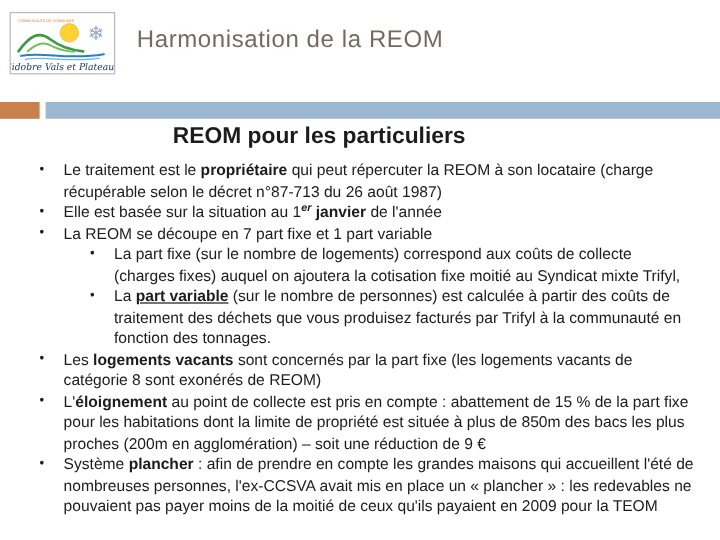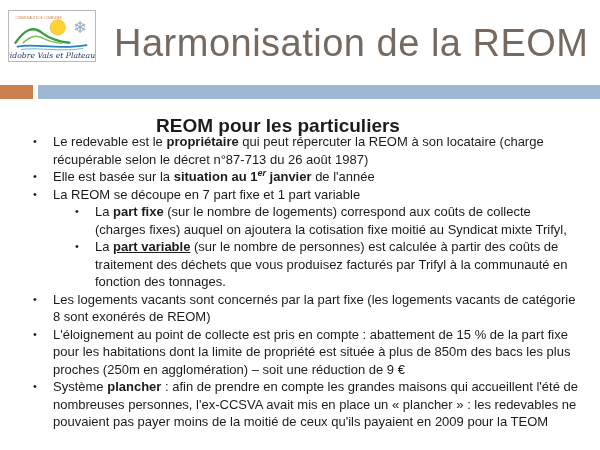--- a/index.html
+++ b/index.html
@@ -15,21 +15,21 @@
     position:absolute;left:8px;top:10px;
     width:88px;height:52px;
     background:#fff;
     border:1px solid #b9b9b9;
     box-sizing:border-box;
   }
   .logo svg{display:block;width:100%;height:100%;}
   .title{
     position:absolute;left:114px;top:22px;
     margin:0;
-    font-size:38px;
+    font-size:20px;
     font-weight:400;
     letter-spacing:0.5px;
     color:var(--c-title,#766a60);
     white-space:nowrap;
   }
   .divider{
     position:absolute;left:0;top:85px;
     width:600px;height:14px;
   }
   .divider-orange{
@@ -38,21 +38,21 @@
     background:var(--c-orange,#c97f4e);
   }
   .divider-blue{
     position:absolute;left:38px;top:0;
     width:562px;height:14px;
     background:var(--c-blue,#9db8d3);
   }
   .heading{
     position:absolute;left:0;top:103px;
     width:532px;
-    margin:12px;
+    margin:0;
     text-align:center;
     font-size:19px;
     font-weight:700;
     color:var(--c-text,#1c1c1c);
   }
   .bullets{
     position:absolute;left:0;top:133px;
     width:600px;
     margin:0;
     padding:0 22px 0 33px;
@@ -96,45 +96,45 @@
   <div class="divider">
     <span class="divider-orange"></span>
     <span class="divider-blue"></span>
   </div>
 
   <h2 class="heading">REOM pour les particuliers</h2>
 
   <ul class="bullets">
       <li class="bullet level1">
         <span class="marker">•</span>
-        <span class="text"><span>Le redevable est le </span><span style="font-weight: 700;">propriétaire</span><span> qui peut répercuter la REOM à son locataire (charge récupérable selon le décret n°87-713 du 26 août 1987)</span></span>
+        <span class="text"><span>Le traitement est le </span><span style="font-weight: 700;">propriétaire</span><span> qui peut répercuter la REOM à son locataire (charge récupérable selon le décret n°87-713 du 26 août 1987)</span></span>
       </li>
       <li class="bullet level1">
         <span class="marker">•</span>
-        <span class="text"><span>Elle est basée sur la </span><span style="font-weight: 700;">situation au 1</span><sup style="font-weight: 700; font-style: italic;">er</sup><span style="font-weight: 700;"> janvier</span><span> de l'année</span></span>
+        <span class="text"><span>Elle est basée sur la </span><span style="font-weight: 400;">situation au 1</span><sup style="font-weight: 700; font-style: italic;">er</sup><span style="font-weight: 700;"> janvier</span><span> de l'année</span></span>
       </li>
       <li class="bullet level1">
         <span class="marker">•</span>
         <span class="text"><span>La REOM se découpe en 7 part fixe et 1 part variable</span></span>
       </li>
       <li class="bullet level2">
         <span class="marker">•</span>
-        <span class="text"><span>La </span><span style="font-weight: 700;">part fixe</span><span> (sur le nombre de logements) correspond aux coûts de collecte (charges fixes) auquel on ajoutera la cotisation fixe moitié au Syndicat mixte Trifyl,</span></span>
+        <span class="text"><span>La </span><span style="font-weight: 400;">part fixe</span><span> (sur le nombre de logements) correspond aux coûts de collecte (charges fixes) auquel on ajoutera la cotisation fixe moitié au Syndicat mixte Trifyl,</span></span>
       </li>
       <li class="bullet level2">
         <span class="marker">•</span>
         <span class="text"><span>La </span><span style="font-weight: 700; text-decoration: underline;">part variable</span><span> (sur le nombre de personnes) est calculée à partir des coûts de traitement des déchets que vous produisez facturés par Trifyl à la communauté en fonction des tonnages.</span></span>
       </li>
       <li class="bullet level1">
         <span class="marker">•</span>
-        <span class="text"><span>Les </span><span style="font-weight: 400;">logements vacants</span><span> sont concernés par la part fixe (les logements vacants de catégorie 8 sont exonérés de REOM)</span></span>
+        <span class="text"><span>Les </span><span style="font-weight: 700;">logements vacants</span><span> sont concernés par la part fixe (les logements vacants de catégorie 8 sont exonérés de REOM)</span></span>
       </li>
       <li class="bullet level1">
         <span class="marker">•</span>
-        <span class="text"><span>L'</span><span style="font-weight: 400;">éloignement</span><span> au point de collecte est pris en compte : abattement de 15 % de la part fixe pour les habitations dont la limite de propriété est située à plus de 850m des bacs les plus proches (250m en agglomération) – soit une réduction de 9 €</span></span>
+        <span class="text"><span>L'</span><span style="font-weight: 700;">éloignement</span><span> au point de collecte est pris en compte : abattement de 15 % de la part fixe pour les habitations dont la limite de propriété est située à plus de 850m des bacs les plus proches (200m en agglomération) – soit une réduction de 9 €</span></span>
       </li>
       <li class="bullet level1">
         <span class="marker">•</span>
         <span class="text"><span>Système </span><span style="font-weight: 700;">plancher</span><span> : afin de prendre en compte les grandes maisons qui accueillent l'été de nombreuses personnes, l'ex-CCSVA avait mis en place un « plancher » : les redevables ne pouvaient pas payer moins de la moitié de ceux qu'ils payaient en 2009 pour la TEOM</span></span>
       </li>
     </ul>
 
 </div>
 
 </body></html>

